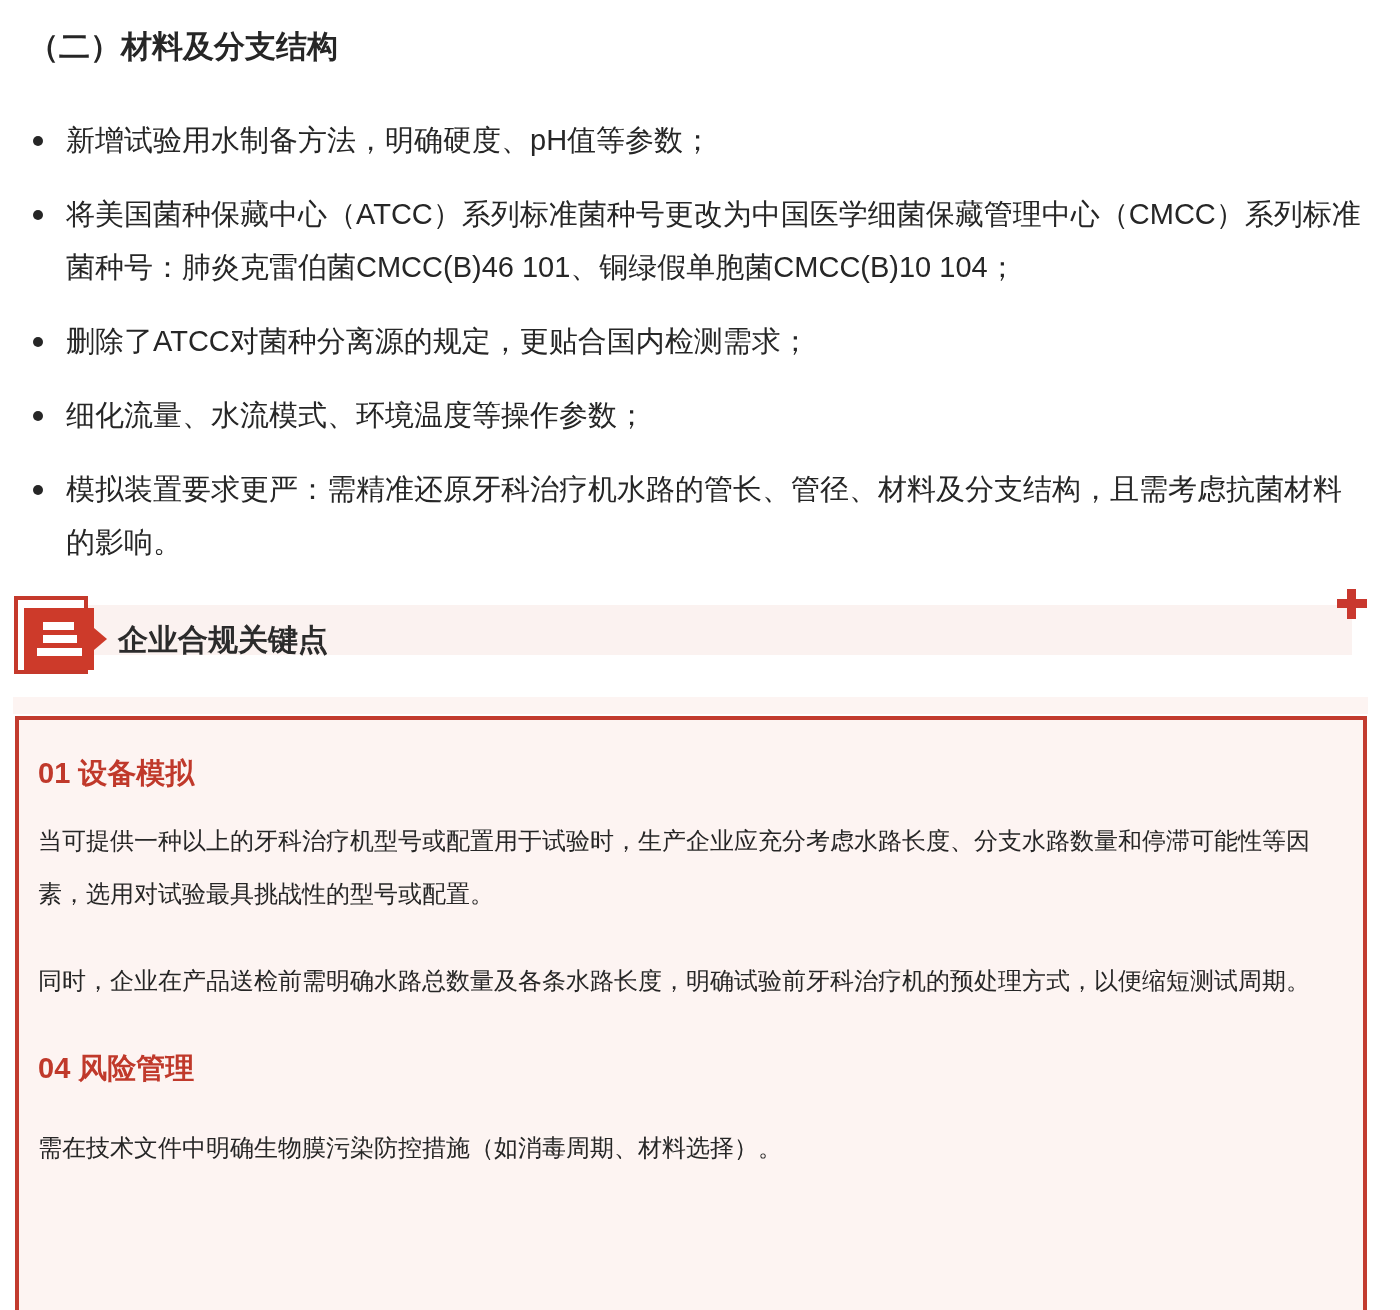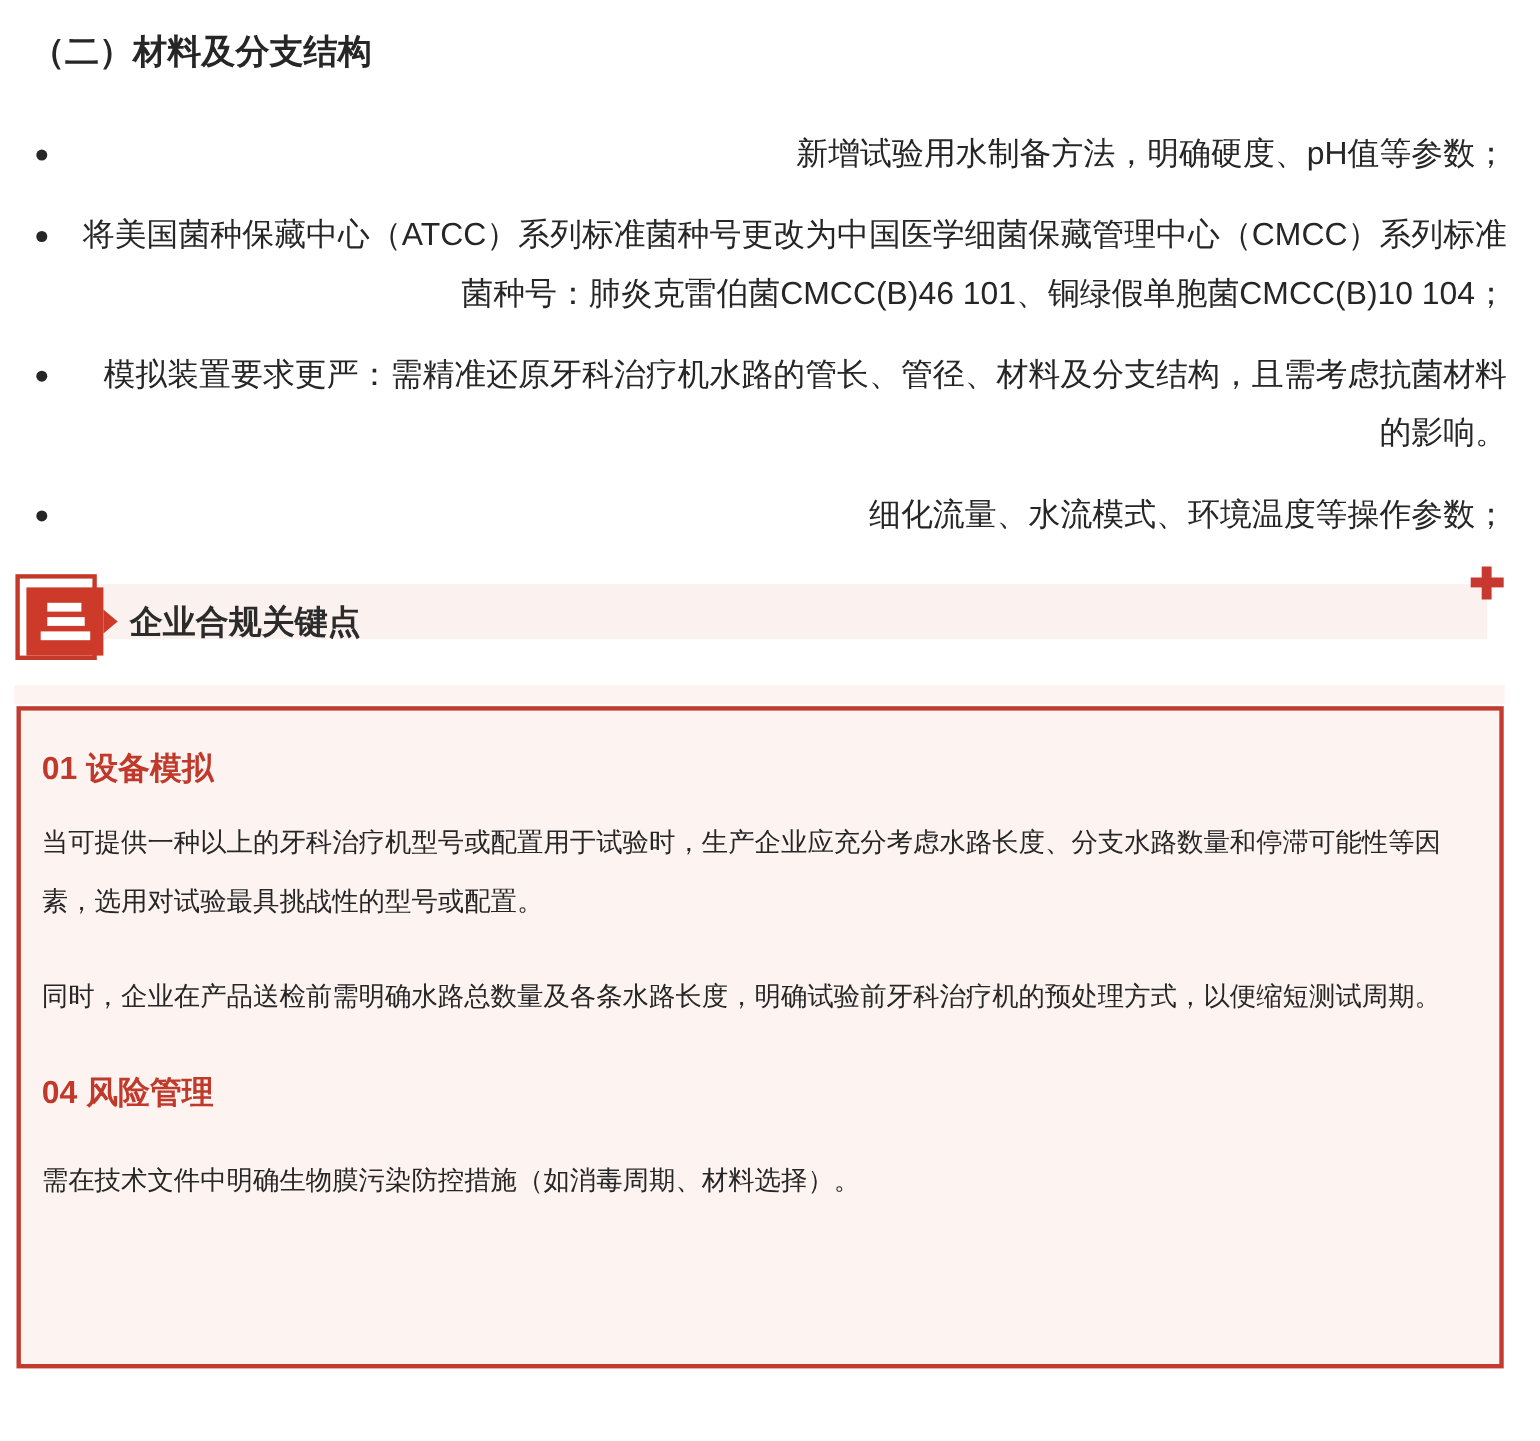--- a/index.html
+++ b/index.html
@@ -20,21 +20,20 @@
     font-weight: 700;
     line-height: 34px;
     color: #262626;
   }
 
   
   ul.req-list {
     list-style: none;
     margin: 50px 0 0 0;
     padding: 0;
-    text-align: right;
   }
   ul.req-list li {
     position: relative;
     margin: 0 30px 21px 28px;
     padding-left: 38px;
     font-size: 29px;
     line-height: 53px;
     color: #262626;
   }
   .dot {
@@ -130,25 +129,29 @@
     <li>
       <span class="dot"></span>
       <span>新增试验用水制备方法，明确硬度、pH值等参数；</span>
     </li>
     <li>
       <span class="dot"></span>
       <span>将美国菌种保藏中心（ATCC）系列标准菌种号更改为中国医学细菌保藏管理中心（CMCC）系列标准菌种号：肺炎克雷伯菌CMCC(B)46 101、铜绿假单胞菌CMCC(B)10 104；</span>
     </li>
     <li>
       <span class="dot"></span>
-      <span>模拟装置要求更严：需精准还原牙科治疗机水路的管长、管径、材料及分支结构，且需考虑抗菌材料的影响。</span>
+      <span>删除了ATCC对菌种分离源的规定，更贴合国内检测需求；</span>
     </li>
     <li>
       <span class="dot"></span>
       <span>细化流量、水流模式、环境温度等操作参数；</span>
+    </li>
+    <li>
+      <span class="dot"></span>
+      <span>模拟装置要求更严：需精准还原牙科治疗机水路的管长、管径、材料及分支结构，且需考虑抗菌材料的影响。</span>
     </li>
   </ul>
 
   <div class="sec-header">
     <div class="badge">
       <div class="badge-outline"></div>
       <div class="badge-solid">
         <span class="bbar b1"></span>
         <span class="bbar b2"></span>
         <span class="bbar b3"></span>

